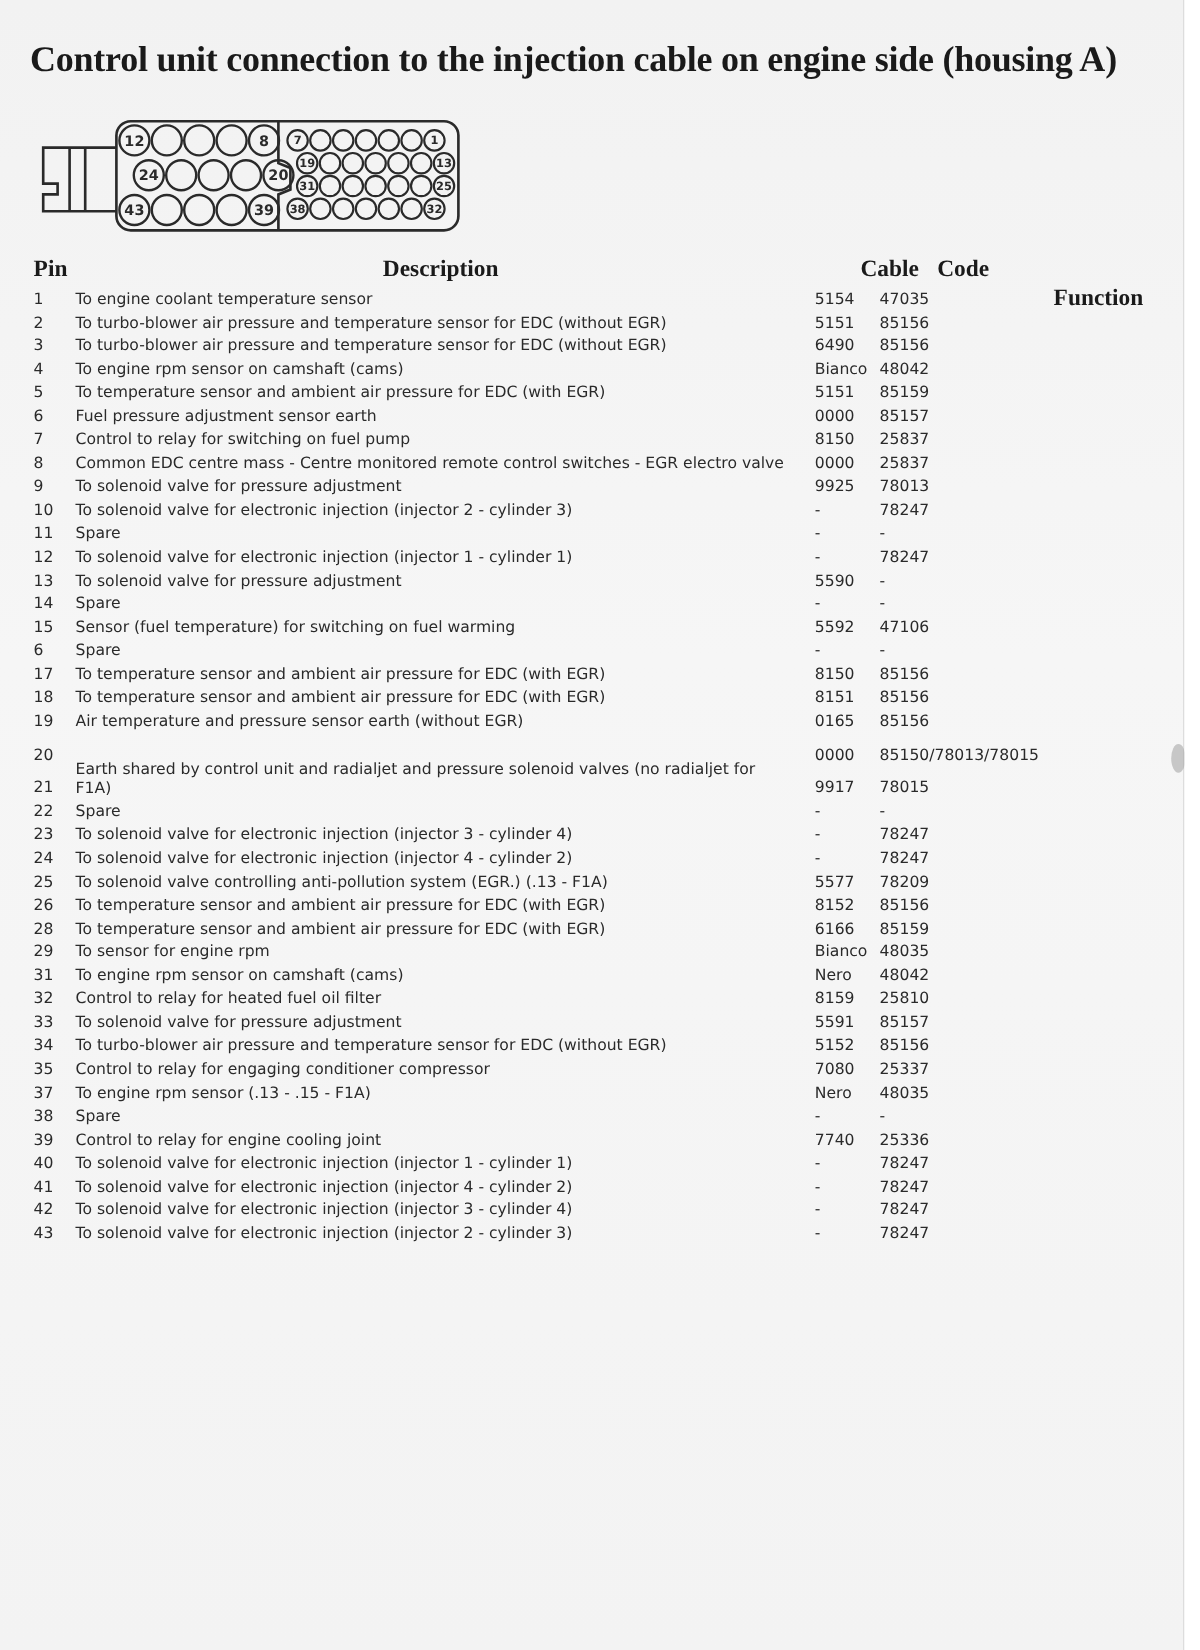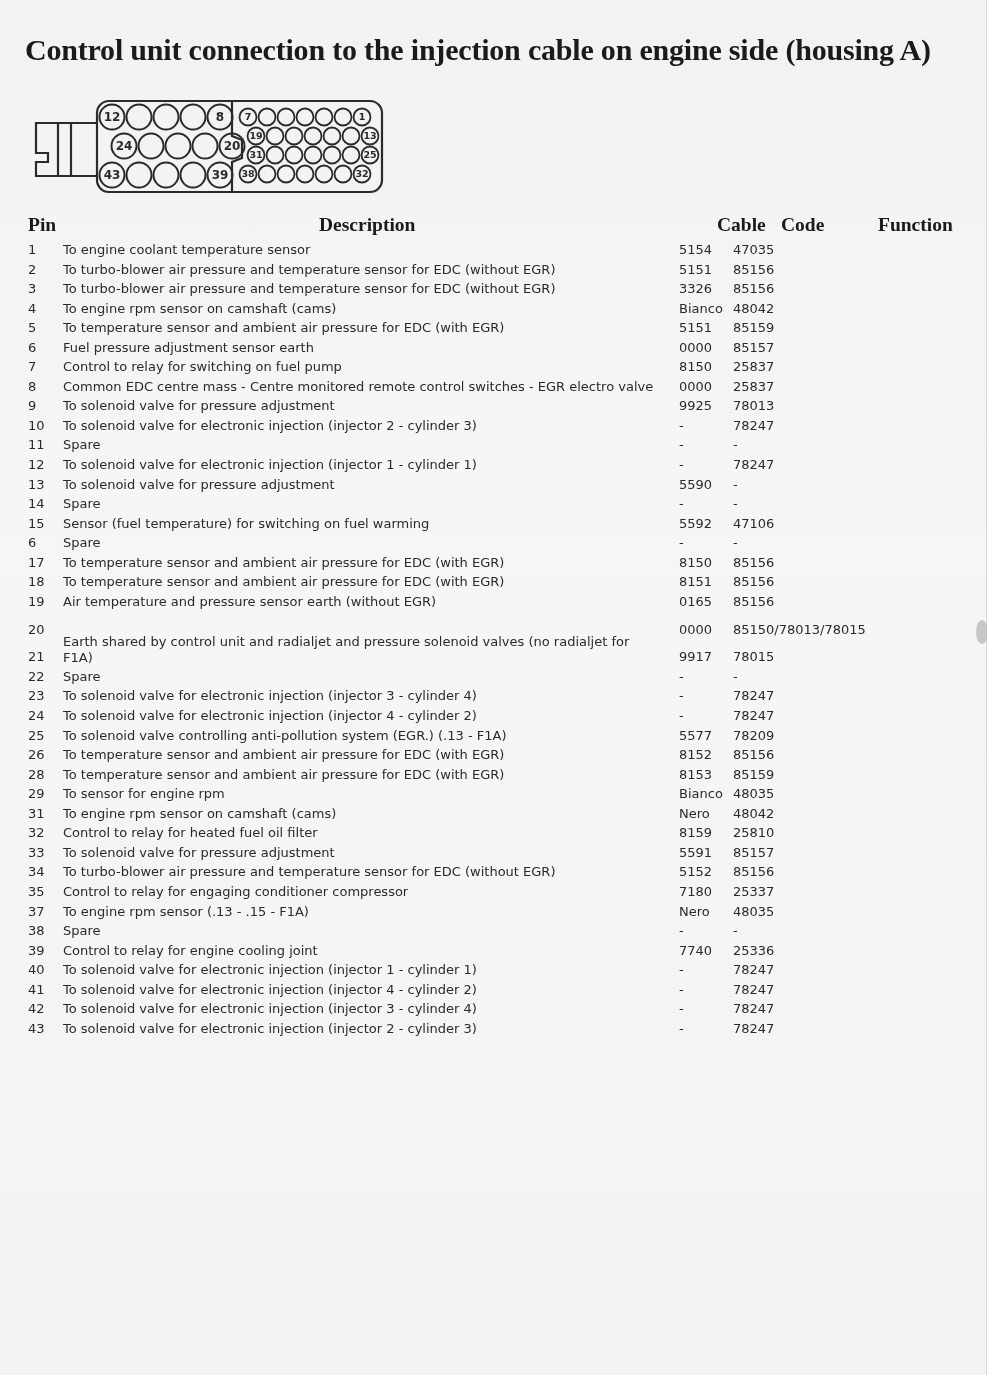--- a/index.html
+++ b/index.html
@@ -32,21 +32,21 @@
   }
   .hdr {
     position: absolute; top: 214px;
     font-family: "Liberation Serif", serif;
     font-weight: bold; font-size: 19.5px; color: #1a1a1a;
   }
   .hdr-pin { left: 28px; text-align: center; }
   .hdr-desc { left: 319px; }
   .hdr-cable { left: 717px; }
   .hdr-code { left: 781px; }
-  .hdr-func { left: 878px; }
+  .hdr-func { left: 878px; margin-top: 24px; }
 
   .rows {
     position: absolute; left: 0; top: 240px; width: 986px;
     font-family: "DejaVu Sans", sans-serif;
     font-size: 13px; color: #2a2a2a;
   }
   .row {
     position: relative; height: 19.55px;
   }
   .row.tall { height: 36px; }
@@ -245,21 +245,21 @@
       </div>
       <div class="row">
         <span class="pin">2</span>
         <span class="desc">To turbo-blower air pressure and temperature sensor for EDC (without EGR)</span>
         <span class="cable">5151</span>
         <span class="code">85156</span>
       </div>
       <div class="row">
         <span class="pin">3</span>
         <span class="desc">To turbo-blower air pressure and temperature sensor for EDC (without EGR)</span>
-        <span class="cable">3326</span>
+        <span class="cable">6490</span>
         <span class="code">85156</span>
       </div>
       <div class="row">
         <span class="pin">4</span>
         <span class="desc">To engine rpm sensor on camshaft (cams)</span>
         <span class="cable">Bianco</span>
         <span class="code">48042</span>
       </div>
       <div class="row">
         <span class="pin">5</span>
@@ -388,21 +388,21 @@
       </div>
       <div class="row">
         <span class="pin">26</span>
         <span class="desc">To temperature sensor and ambient air pressure for EDC (with EGR)</span>
         <span class="cable">8152</span>
         <span class="code">85156</span>
       </div>
       <div class="row">
         <span class="pin">28</span>
         <span class="desc">To temperature sensor and ambient air pressure for EDC (with EGR)</span>
-        <span class="cable">8153</span>
+        <span class="cable">6166</span>
         <span class="code">85159</span>
       </div>
       <div class="row">
         <span class="pin">29</span>
         <span class="desc">To sensor for engine rpm</span>
         <span class="cable">Bianco</span>
         <span class="code">48035</span>
       </div>
       <div class="row">
         <span class="pin">31</span>
@@ -424,21 +424,21 @@
       </div>
       <div class="row">
         <span class="pin">34</span>
         <span class="desc">To turbo-blower air pressure and temperature sensor for EDC (without EGR)</span>
         <span class="cable">5152</span>
         <span class="code">85156</span>
       </div>
       <div class="row">
         <span class="pin">35</span>
         <span class="desc">Control to relay for engaging conditioner compressor</span>
-        <span class="cable">7180</span>
+        <span class="cable">7080</span>
         <span class="code">25337</span>
       </div>
       <div class="row">
         <span class="pin">37</span>
         <span class="desc">To engine rpm sensor (.13 - .15 - F1A)</span>
         <span class="cable">Nero</span>
         <span class="code">48035</span>
       </div>
       <div class="row">
         <span class="pin">38</span>

